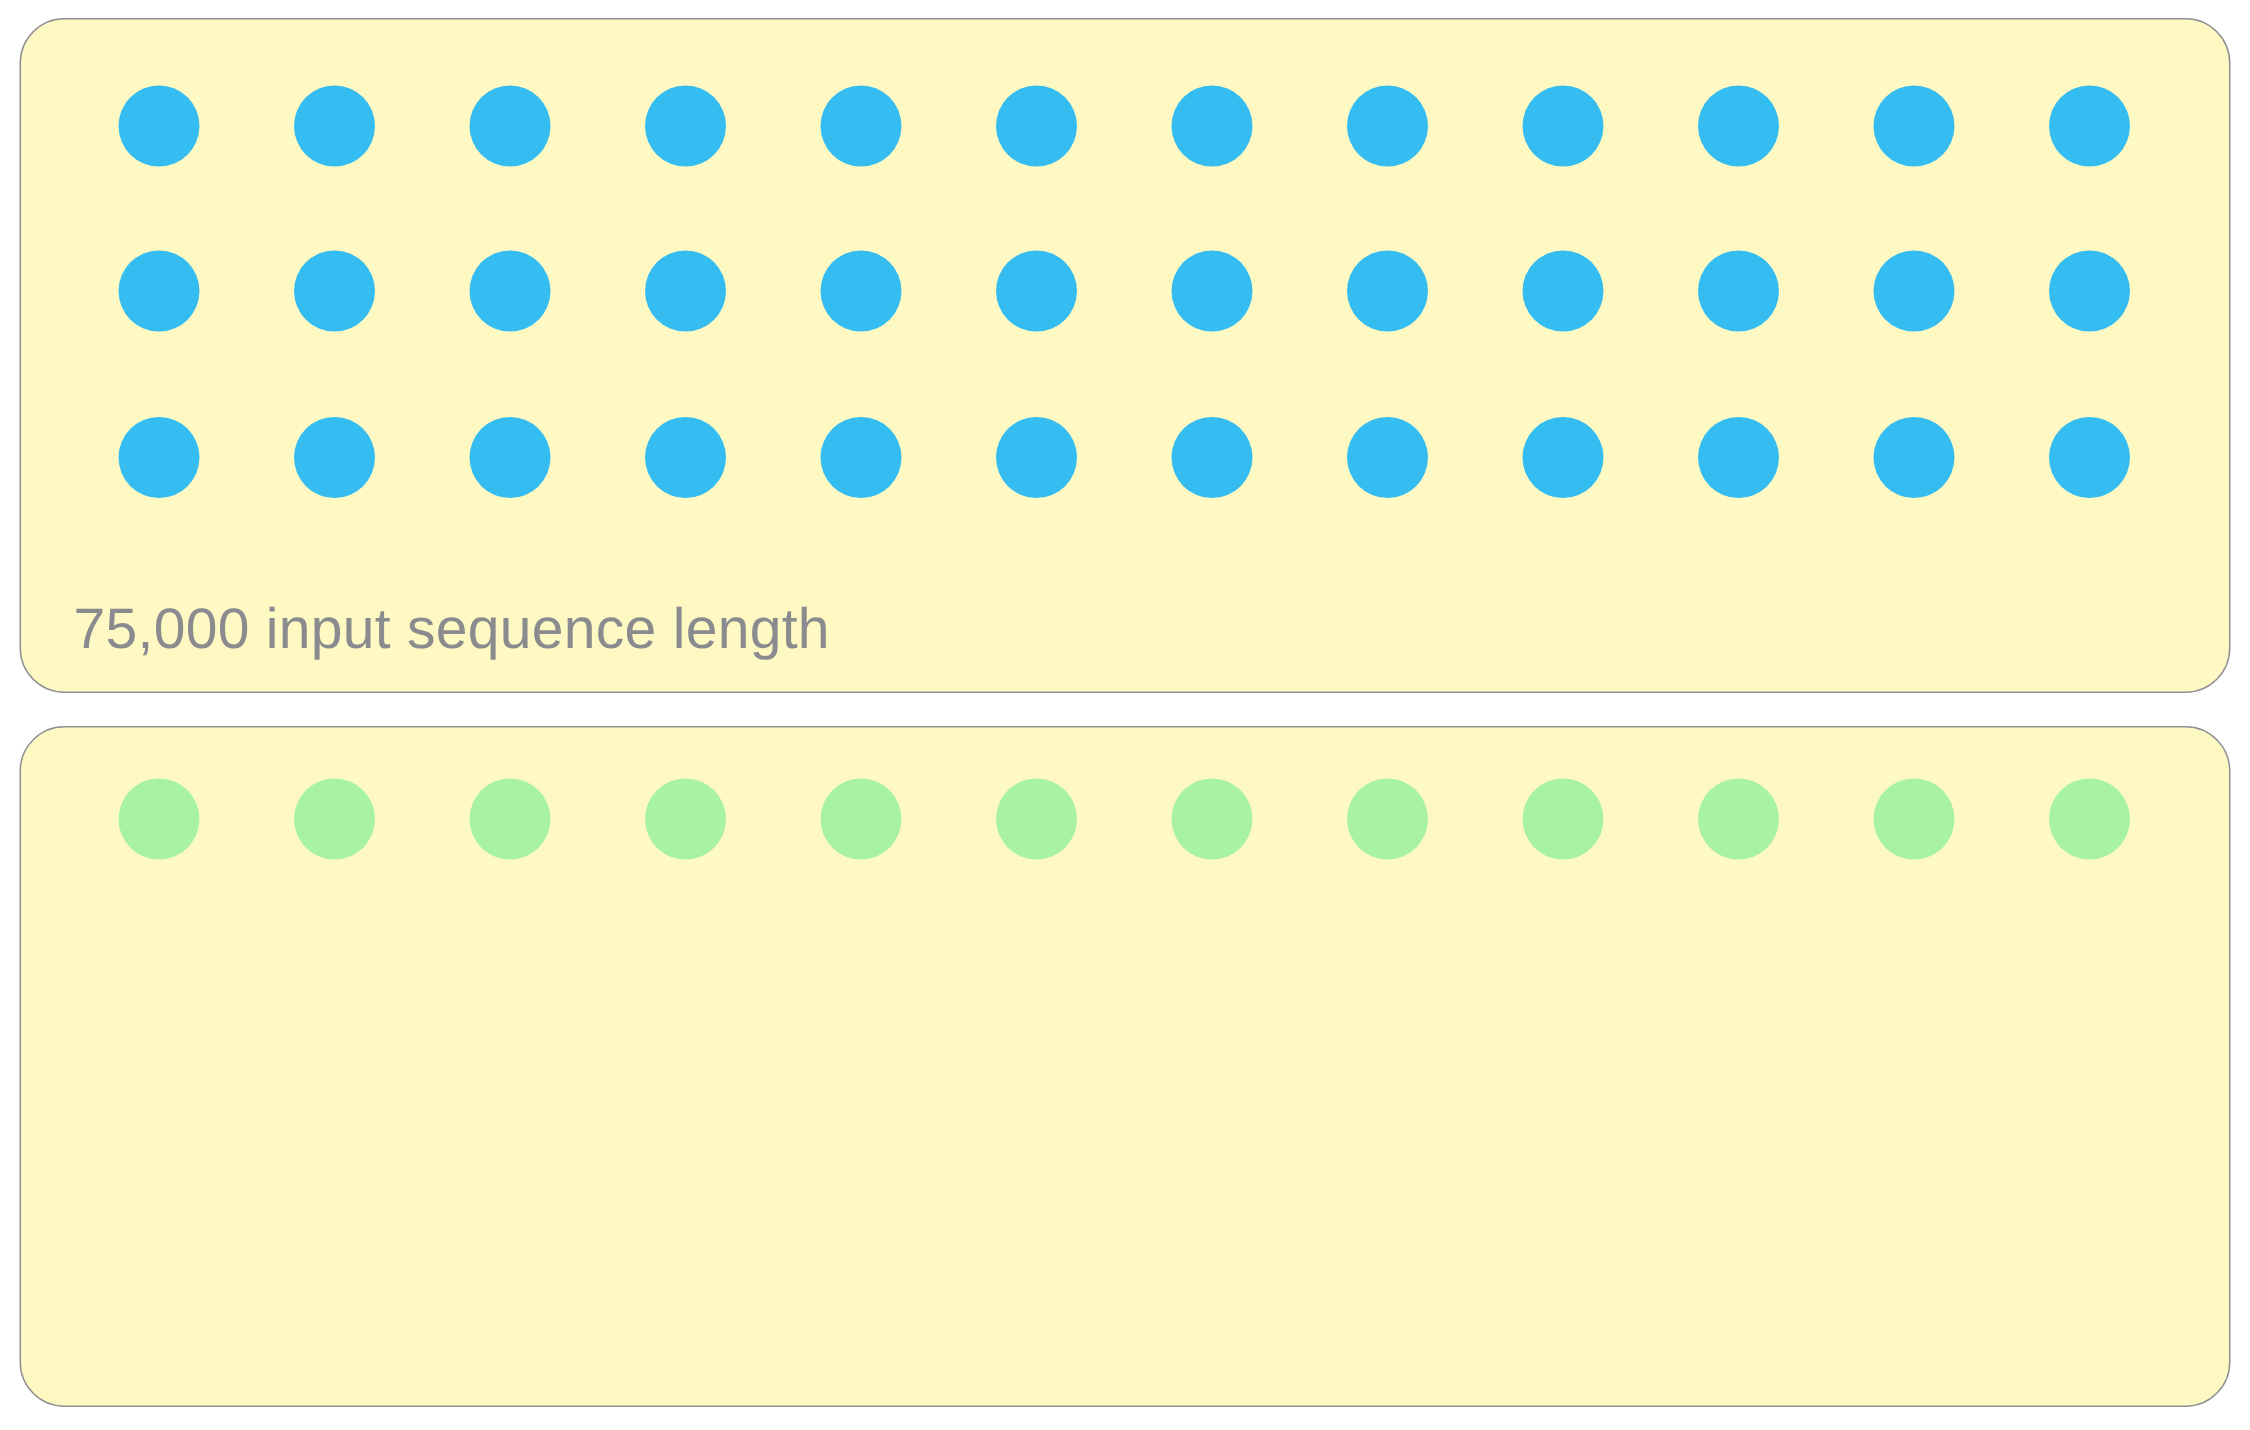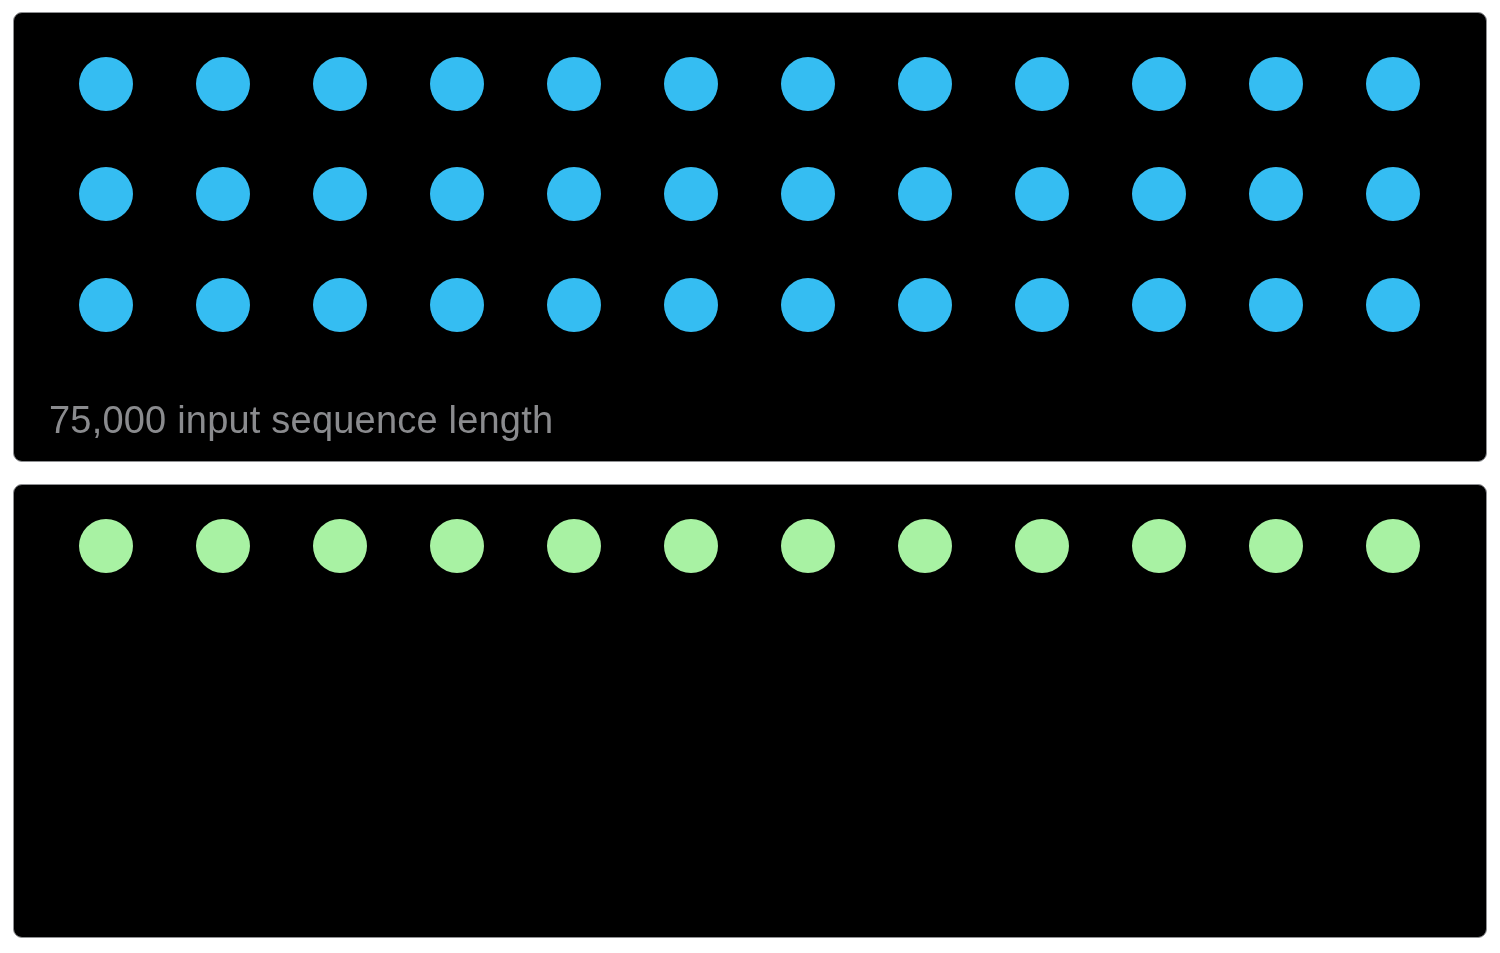--- a/index.html
+++ b/index.html
@@ -17,23 +17,23 @@
   #canvas {
     position: relative;
     width: 1500px;
     height: 953px;
     background: #ffffff;
   }
 
   .card {
     position: absolute;
     box-sizing: border-box;
-    background: #000000;
+    background: #fef9c3;
     border: 1.6px solid #8f9093;
-    border-radius: 9px;
+    border-radius: 30px;
   }
 
   #card-input {
     left: 13px;
     top: 12px;
     width: 1474px;
     height: 450px;
   }
 
   #card-output {

